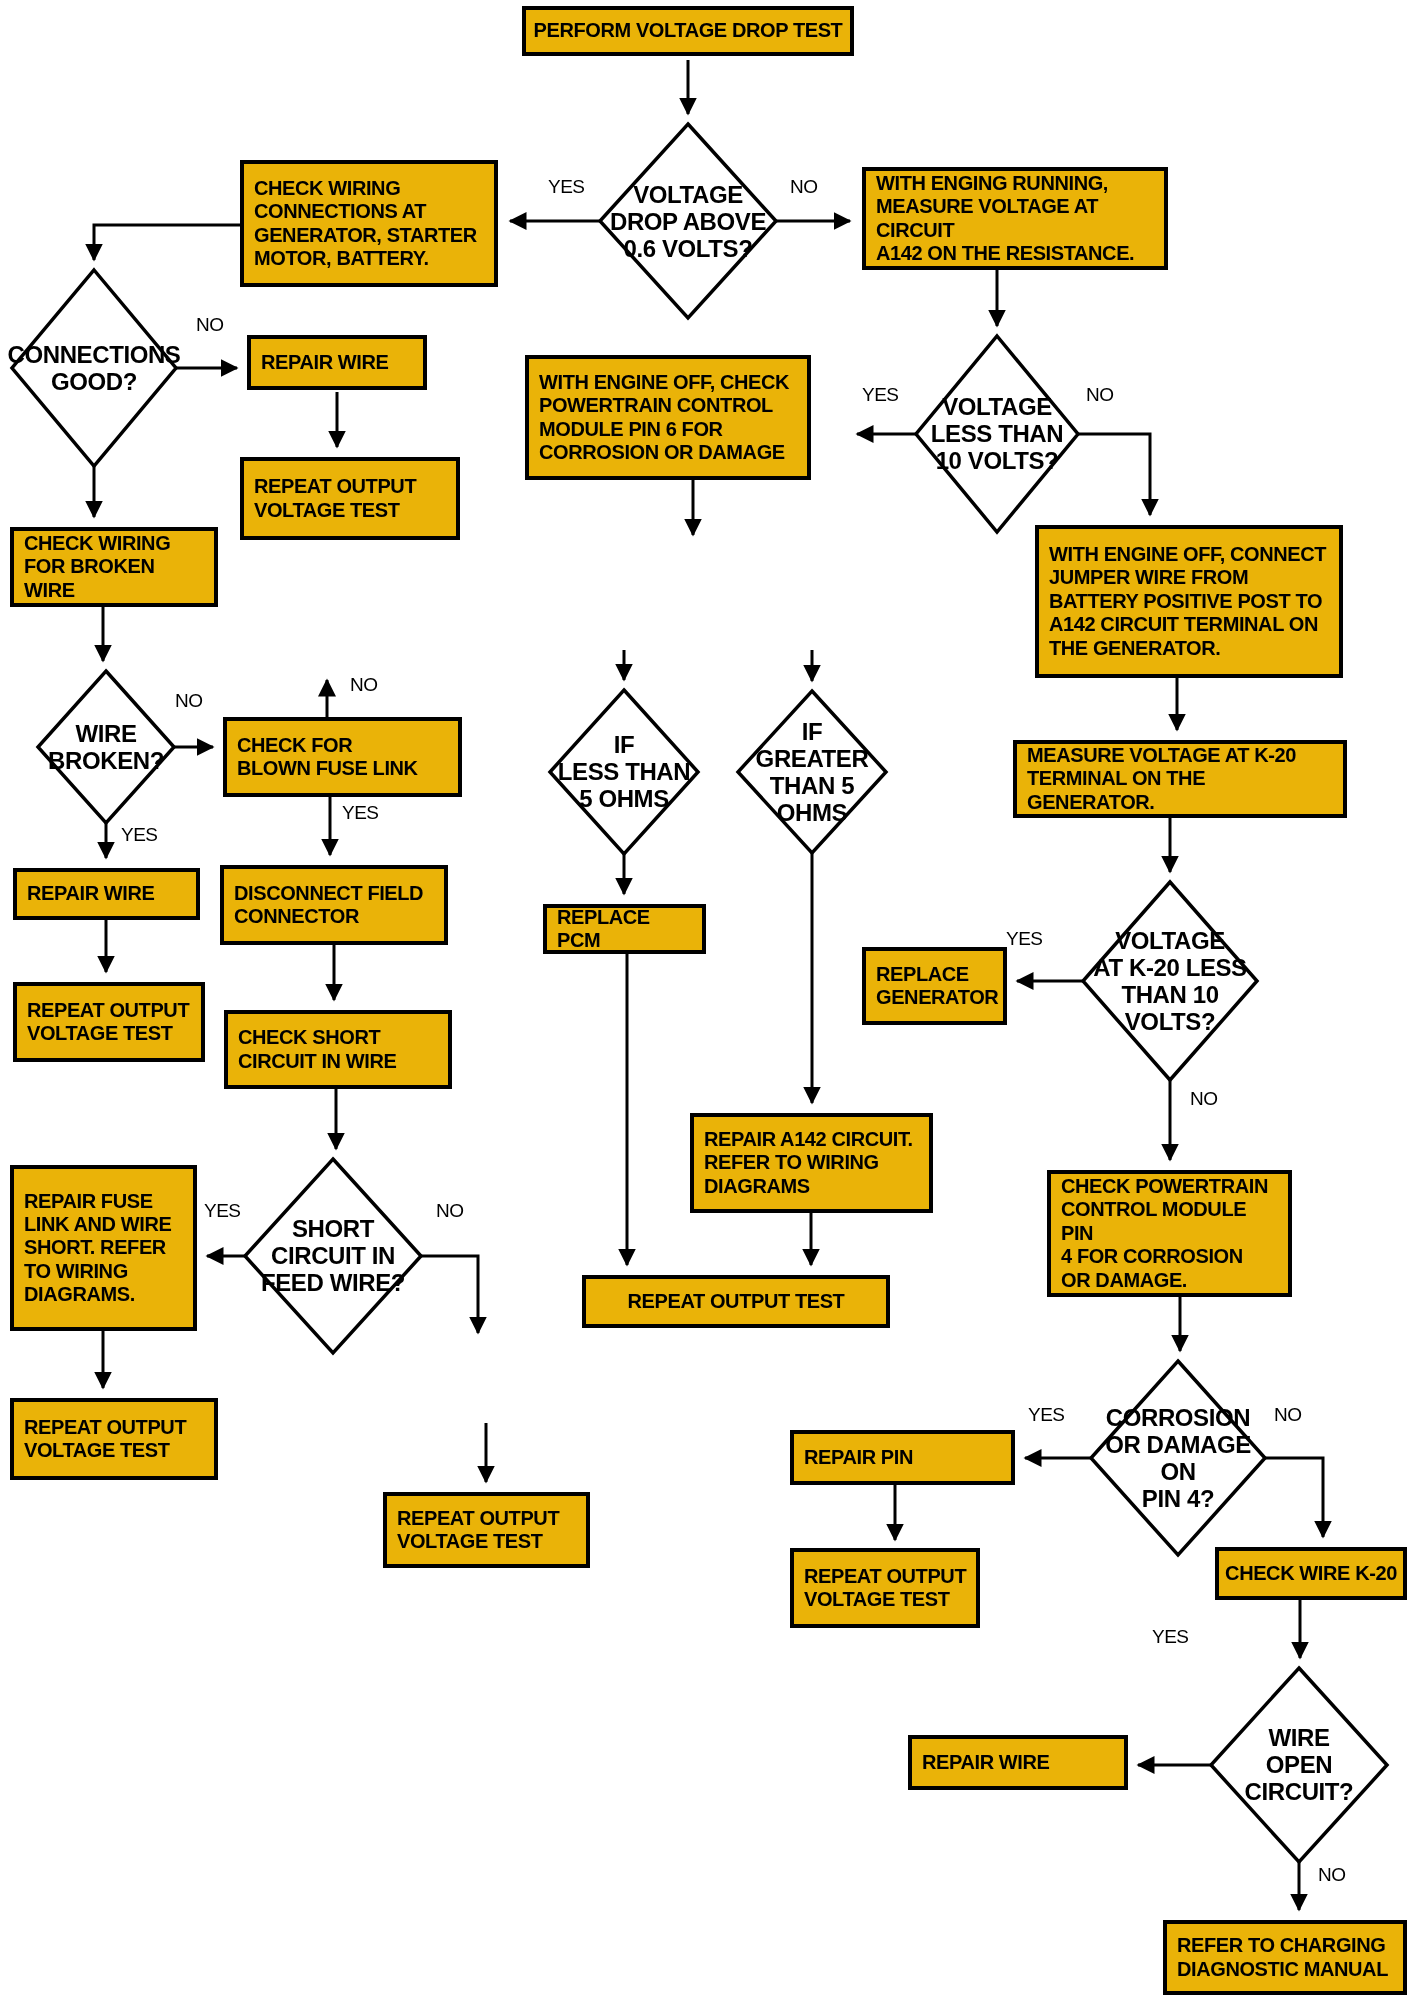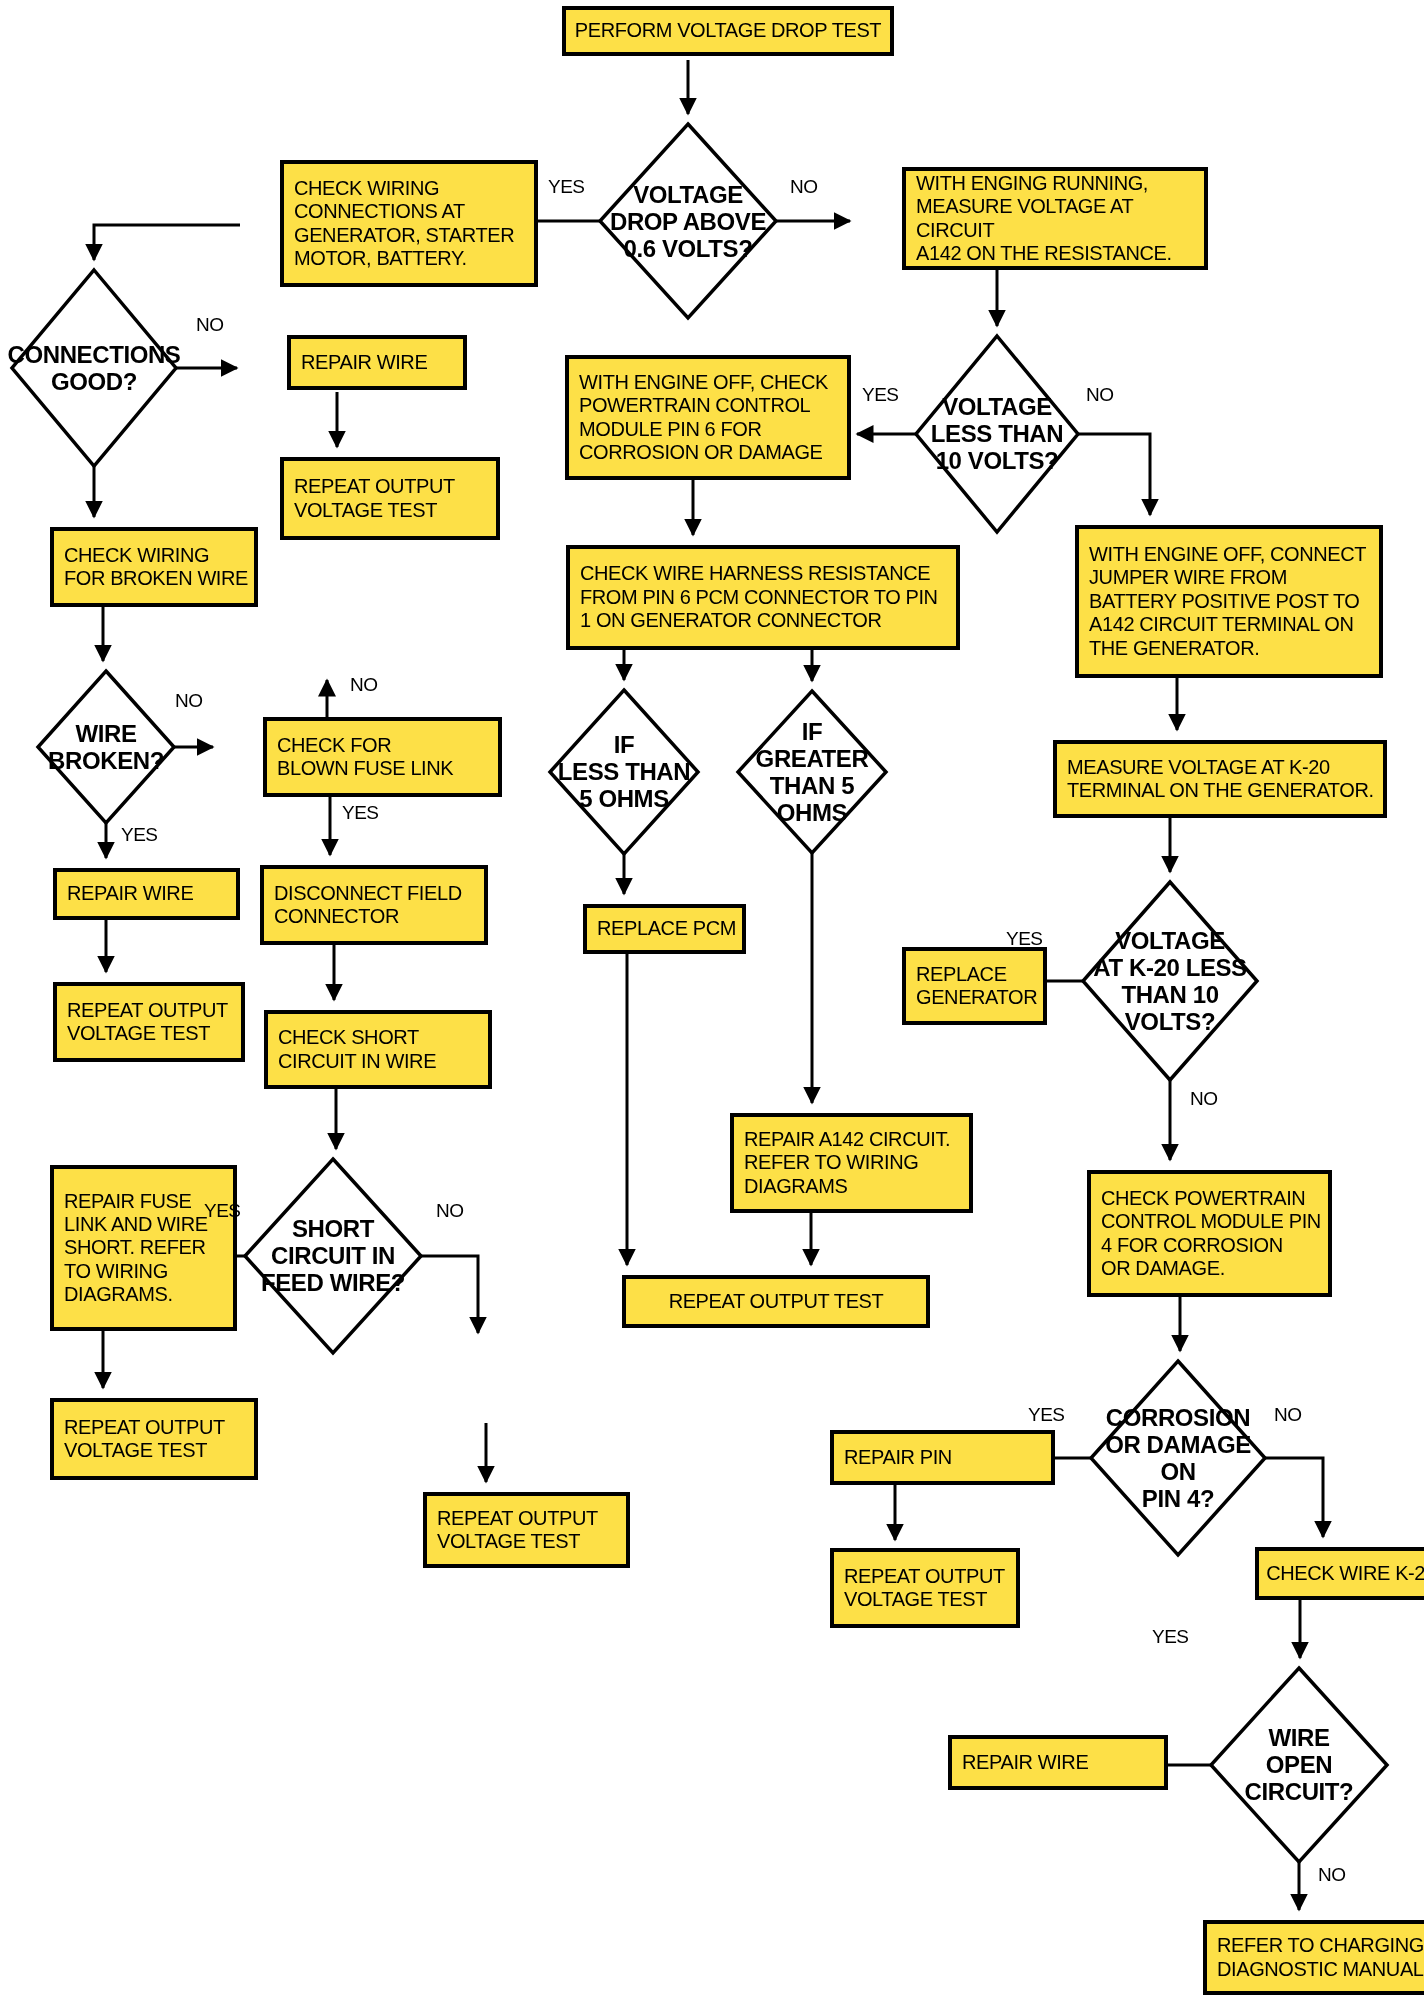--- a/index.html
+++ b/index.html
@@ -1,22 +1,22 @@
 <!DOCTYPE html>
 <html><head>
 <meta charset="utf-8">
 <style>
   html,body{margin:0;padding:0;background:#ffffff;}
   #stage{position:relative;width:1424px;height:2014px;background:#ffffff;overflow:hidden;
          font-family:"Liberation Sans",sans-serif;color:#000;}
   #wires{position:absolute;left:0;top:0;z-index:1;}
-  .box{position:absolute;box-sizing:border-box;background:#fde047;border:4px solid #000;
+  .box{position:absolute;box-sizing:border-box;background:#eab308;border:4px solid #000;
        display:flex;align-items:center;z-index:2;
-       font-weight:400;font-size:20px;line-height:1.17;letter-spacing:-0.4px;
-       white-space:pre-line;padding:2px 6px 2px 10px;margin-left:40px;}
+       font-weight:700;font-size:20px;line-height:1.17;letter-spacing:-0.4px;
+       white-space:pre-line;padding:2px 6px 2px 10px;}
   .box.center{justify-content:center;text-align:center;padding:2px 4px;}
   .dtext{position:absolute;transform:translate(-50%,-50%);z-index:2;text-align:center;
          font-weight:700;font-size:24px;line-height:1.13;letter-spacing:-0.4px;white-space:pre-line;}
   .elabel{position:absolute;z-index:3;font-weight:400;font-size:19px;letter-spacing:-0.5px;}
 </style>
 </head>
 <body>
 
 <div id="stage">
 
@@ -107,23 +107,20 @@
 TO  WIRING
 DIAGRAMS.</div>
   <div class="box" style="left:10px;top:1398px;width:208px;height:82px">REPEAT OUTPUT
 VOLTAGE TEST</div>
   <div class="box" style="left:383px;top:1492px;width:207px;height:76px">REPEAT OUTPUT
 VOLTAGE TEST</div>
   <div class="box" style="left:525px;top:355px;width:286px;height:125px">WITH ENGINE OFF, CHECK
 POWERTRAIN CONTROL
 MODULE PIN 6 FOR
 CORROSION OR DAMAGE</div>
-  <div class="box" style="left:526px;top:545px;width:394px;height:105px">CHECK WIRE HARNESS RESISTANCE
-FROM PIN 6 PCM CONNECTOR TO PIN
-1 ON GENERATOR CONNECTOR</div>
   <div class="box" style="left:543px;top:904px;width:163px;height:50px">REPLACE PCM</div>
   <div class="box" style="left:690px;top:1113px;width:243px;height:100px">REPAIR A142 CIRCUIT.
 REFER TO WIRING
 DIAGRAMS</div>
   <div class="box center" style="left:582px;top:1275px;width:308px;height:53px">REPEAT OUTPUT TEST</div>
   <div class="box" style="left:862px;top:167px;width:306px;height:103px">WITH ENGING RUNNING,
 MEASURE VOLTAGE AT CIRCUIT
 A142 ON THE RESISTANCE.</div>
   <div class="box" style="left:1035px;top:525px;width:308px;height:153px">WITH ENGINE OFF, CONNECT
 JUMPER WIRE FROM

